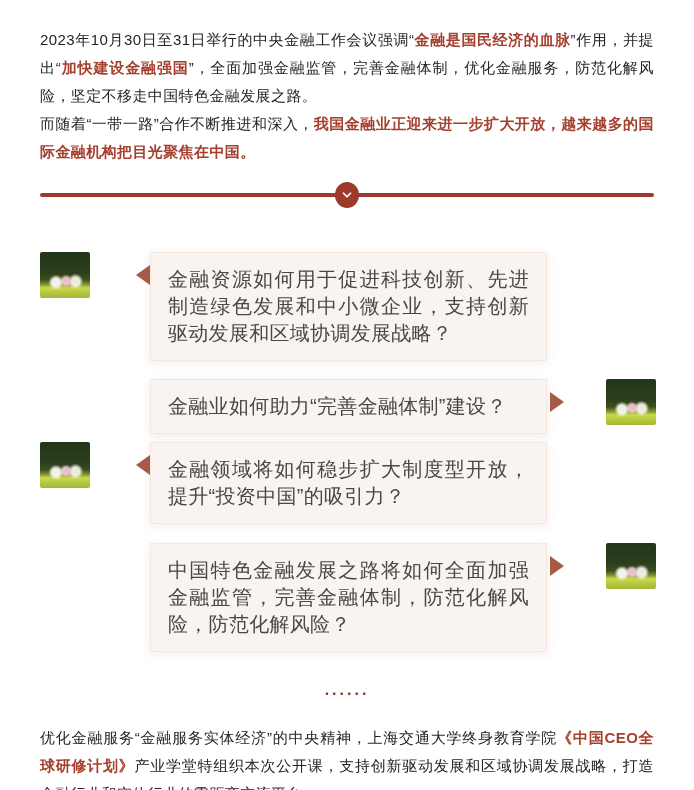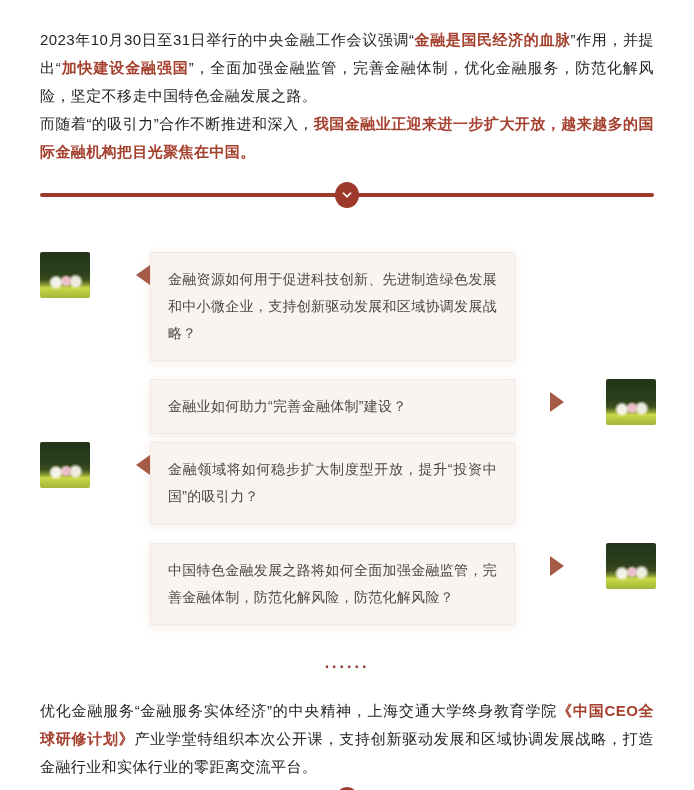--- a/index.html
+++ b/index.html
@@ -41,26 +41,26 @@
   }
   .divider-badge svg{display:block;}
 
   
   .questions{margin-top:44px;}
   .qrow{position:relative;}
   .qrow-2{margin-top:18px;}
   .qrow-3{margin-top:8px;}
   .qrow-4{margin-top:19px;}
   .qbox{
-    margin-left:110px;width:365px;
+    margin-left:110px;width:397px;
     background:var(--box-bg);
     border:1px solid var(--box-border);
     box-shadow:0 2px 9px rgba(170,120,100,0.14);
     padding:13px 17px;
-    font-size:14px;line-height:27px;color:var(--box-text);
+    font-size:20px;line-height:27px;color:var(--box-text);
     text-align:justify;letter-spacing:0.3px;
   }
   .qphoto{
     position:absolute;top:0;width:50px;height:46px;border-radius:2px;
     background-image:
       radial-gradient(circle at 32% 66%, rgba(250,248,240,0.95) 0 9%, rgba(250,248,240,0) 17%),
       radial-gradient(circle at 52% 63%, rgba(246,198,214,0.92) 0 9%, rgba(246,198,214,0) 17%),
       radial-gradient(circle at 71% 64%, rgba(248,246,238,0.92) 0 9%, rgba(248,246,238,0) 17%),
       linear-gradient(180deg,#23351a 0%,#2c3f1c 45%,#3c4d1e 60%,#7c9130 70%,#cdd94a 78%,#b5c83f 88%,#a3b63c 100%);
   }
@@ -81,21 +81,21 @@
 
   .outro{margin-top:22px;}
 </style>
 </head>
 <body>
 
 <div class="page">
 
   <section class="intro">
     <p class="para"><span>2023年10月30日至31日举行的中央金融工作会议强调“</span><span class="em">金融是国民经济的血脉</span><span>”作用，并提出“</span><span class="em">加快建设金融强国</span><span>”，全面加强金融监管，完善金融体制，优化金融服务，防范化解风险，坚定不移走中国特色金融发展之路。</span></p>
-    <p class="para"><span>而随着“的吸引力”合作不断推进和深入，</span><span class="em">我国金融业正迎来进一步扩大开放，越来越多的国际金融机构把目光聚焦在中国。</span></p>
+    <p class="para"><span>而随着“一带一路”合作不断推进和深入，</span><span class="em">我国金融业正迎来进一步扩大开放，越来越多的国际金融机构把目光聚焦在中国。</span></p>
   </section>
 
   <div class="divider divider-top">
     <span class="divider-line"></span>
     <span class="divider-badge">
       <svg width="14" height="14" viewBox="0 0 24 24" fill="none">
         <polyline points="6,9 12,15 18,9" stroke="#ffffff" stroke-width="3" stroke-linecap="round" stroke-linejoin="round"></polyline>
       </svg>
     </span>
   </div>

